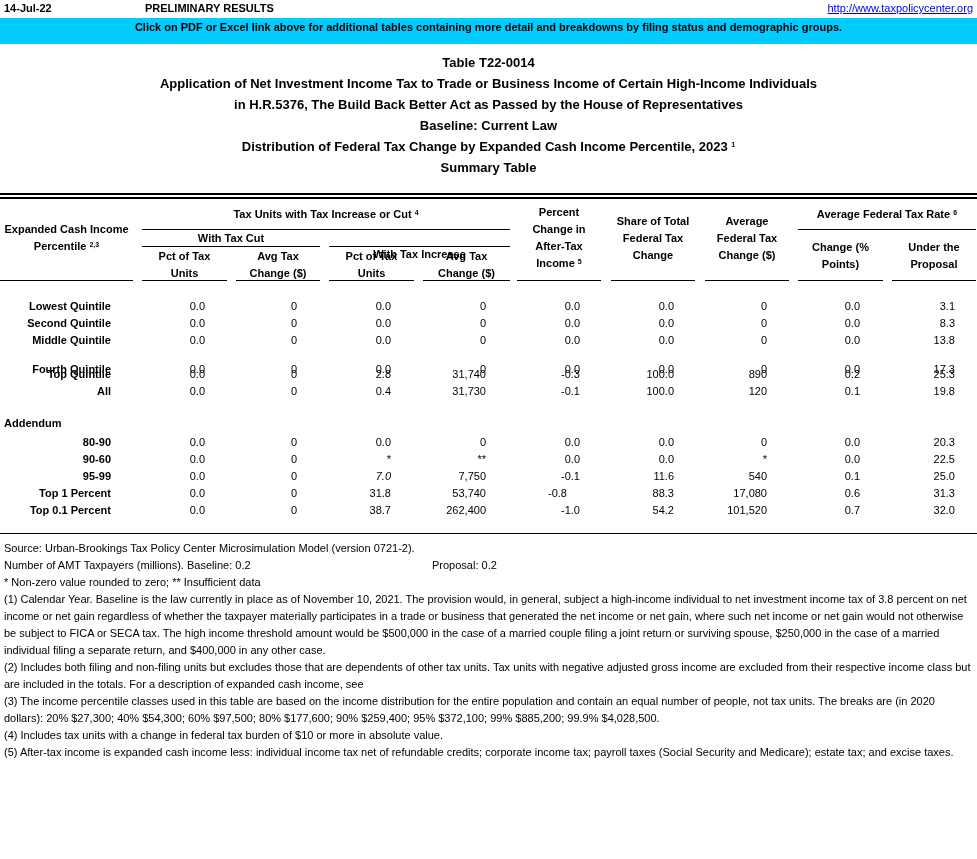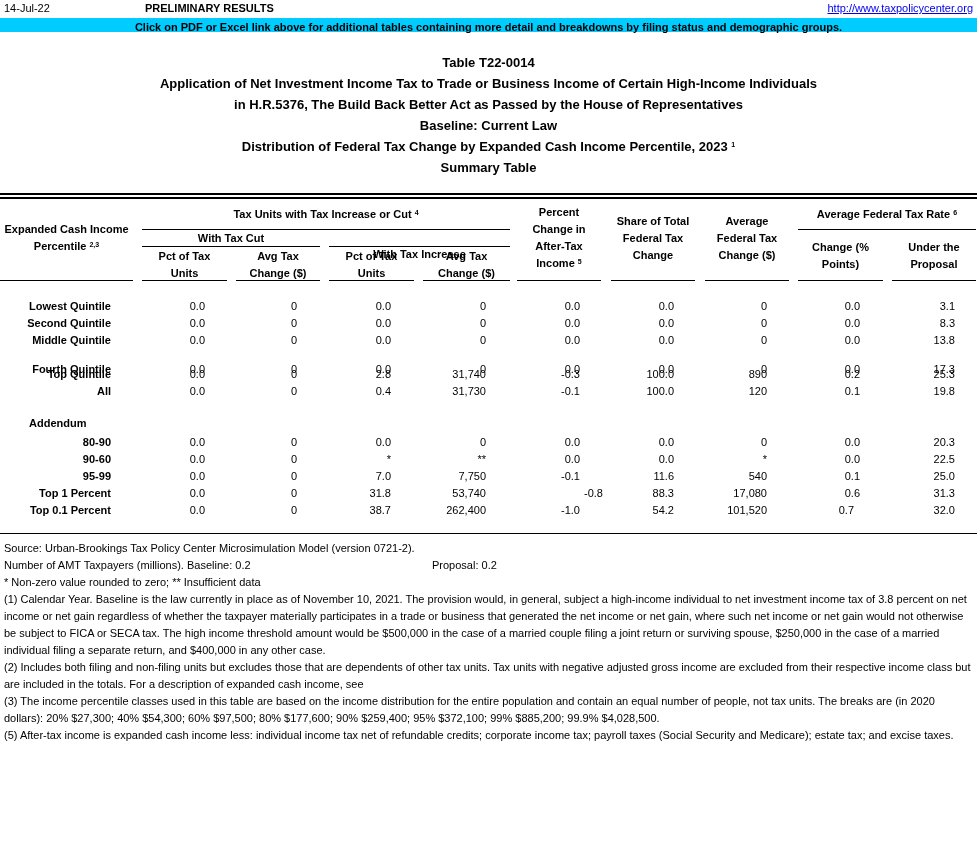--- a/index.html
+++ b/index.html
@@ -1,22 +1,22 @@
 <!DOCTYPE html>
 <html><head>
 <meta charset="utf-8">
 <style>
   html, body { margin:0; padding:0; background:#fff; }
   body { width:977px; height:859px; position:relative; overflow:hidden;
          font-family:"Liberation Sans", sans-serif; color:#000; font-size:11px; }
   .abs { position:absolute; }
-  .date { left:4px; top:2px; font-weight:normal; font-size:11px; }
+  .date { left:4px; top:2px; font-weight:bold; font-size:11px; }
   .prelim { left:145px; top:2px; font-weight:bold; font-size:11px; }
   .toplink { right:4px; top:2px; font-size:11px; color:#0000ee; text-decoration:underline; }
-  .banner { left:0; top:18px; width:977px; height:14px; background:#00ccff;
+  .banner { left:0; top:18px; width:977px; height:26px; background:#00ccff;
             text-align:center; font-weight:bold; font-size:11px; line-height:18px; }
   .titles { left:0; top:52px; width:977px; text-align:center; font-weight:bold; font-size:13px; }
   .titles div { height:21px; line-height:21px; }
   sup { font-size:7px; vertical-align:top; position:relative; top:-2px; }
   .dbl { left:0; width:977px; height:2px; background:#000; }
   .hline { height:1px; background:#000; }
   .hdr { font-weight:bold; font-size:11px; text-align:center; line-height:17px; }
   .row { left:0; width:977px; height:17px; font-size:11px; }
   .row span { position:absolute; top:0; line-height:17px; }
   .lbl { font-weight:bold; text-align:right; width:108px; left:3px; }
@@ -208,62 +208,63 @@
       <span class="num" style="right: 397px;">0.0</span>
       <span class="num" style="right: 303px;">0.0</span>
       <span class="num" style="right: 210px;">*</span>
       <span class="num" style="right: 117px;">0.0</span>
       <span class="num" style="right: 22px;">22.5</span>
     </div>
     <div class="abs row" style="top: 468px;">
       <span class="lbl">95-99</span>
       <span class="num" style="right: 772px;">0.0</span>
       <span class="num" style="right: 680px;">0</span>
-      <span class="num" style="right: 586px;">7.0</span>
+      <span class="num" style="right: 586px; font-style: italic;">7.0</span>
       <span class="num" style="right: 491px;">7,750</span>
       <span class="num" style="right: 397px;">-0.1</span>
       <span class="num" style="right: 303px;">11.6</span>
       <span class="num" style="right: 210px;">540</span>
       <span class="num" style="right: 117px;">0.1</span>
       <span class="num" style="right: 22px;">25.0</span>
     </div>
     <div class="abs row" style="top: 485px;">
       <span class="lbl">Top 1 Percent</span>
       <span class="num" style="right: 772px;">0.0</span>
       <span class="num" style="right: 680px;">0</span>
       <span class="num" style="right: 586px;">31.8</span>
       <span class="num" style="right: 491px;">53,740</span>
-      <span class="num" style="right: 374px;">-0.8</span>
+      <span class="num" style="right: 410px;">-0.8</span>
       <span class="num" style="right: 303px;">88.3</span>
       <span class="num" style="right: 210px;">17,080</span>
       <span class="num" style="right: 117px;">0.6</span>
       <span class="num" style="right: 22px;">31.3</span>
     </div>
     <div class="abs row" style="top: 502px;">
       <span class="lbl">Top 0.1 Percent</span>
       <span class="num" style="right: 772px;">0.0</span>
       <span class="num" style="right: 680px;">0</span>
       <span class="num" style="right: 586px;">38.7</span>
       <span class="num" style="right: 491px;">262,400</span>
       <span class="num" style="right: 397px;">-1.0</span>
       <span class="num" style="right: 303px;">54.2</span>
       <span class="num" style="right: 210px;">101,520</span>
-      <span class="num" style="right: 123px; margin-left: 8px;">0.7</span>
+      <span class="num" style="right: 117px; margin-left: 8px;">0.7</span>
       <span class="num" style="right: 22px;">32.0</span>
     </div>
   </div>
 
-<div class="abs" style="left:4px;top:417px;font-weight:bold;font-size:11px;margin-left:25px;">Addendum</div>
+<div class="abs" style="left:4px;top:417px;font-weight:bold;font-size:11px;">Addendum</div>
 
 <div class="abs hline" style="left:0;top:533px;width:977px;"></div>
 
 <div class="abs notes">
   <div>Source: Urban-Brookings Tax Policy Center Microsimulation Model (version 0721-2).</div>
   <div style="position:relative;">
     <span>Number of AMT Taxpayers (millions).  Baseline: 0.2</span>
     <span style="position:absolute;left:428px;">Proposal: 0.2</span>
   </div>
   <div>* Non-zero value rounded to zero; ** Insufficient data</div>
   <div>(1) Calendar Year. Baseline is the law currently in place as of November 10, 2021. The provision would, in general, subject a high-income individual to net investment income tax of 3.8 percent on net income or net gain regardless of whether the taxpayer materially participates in a trade or business that generated the net income or net gain, where such net income or net gain would not otherwise be subject to FICA or SECA tax. The high income threshold amount would be $500,000 in the case of a married couple filing a joint return or surviving spouse, $250,000 in the case of a married individual filing a separate return, and $400,000 in any other case.</div>
   <div>(2) Includes both filing and non-filing units but excludes those that are dependents of other tax units. Tax units with negative adjusted gross income are excluded from their respective income class but are included in the totals. For a description of expanded cash income, see</div>
   <div>(3) The income percentile classes used in this table are based on the income distribution for the entire population and contain an equal number of people, not tax units. The breaks are (in 2020 dollars): 20% $27,300; 40% $54,300; 60% $97,500; 80% $177,600; 90% $259,400; 95% $372,100; 99% $885,200; 99.9% $4,028,500.</div>
+  <div>(4) Includes tax units with a change in federal tax burden of $10 or more in absolute value.</div>
   <div>(5) After-tax income is expanded cash income less: individual income tax net of refundable credits; corporate income tax; payroll taxes (Social Security and Medicare); estate tax; and excise taxes.</div>
 </div>
 
 </body></html>

